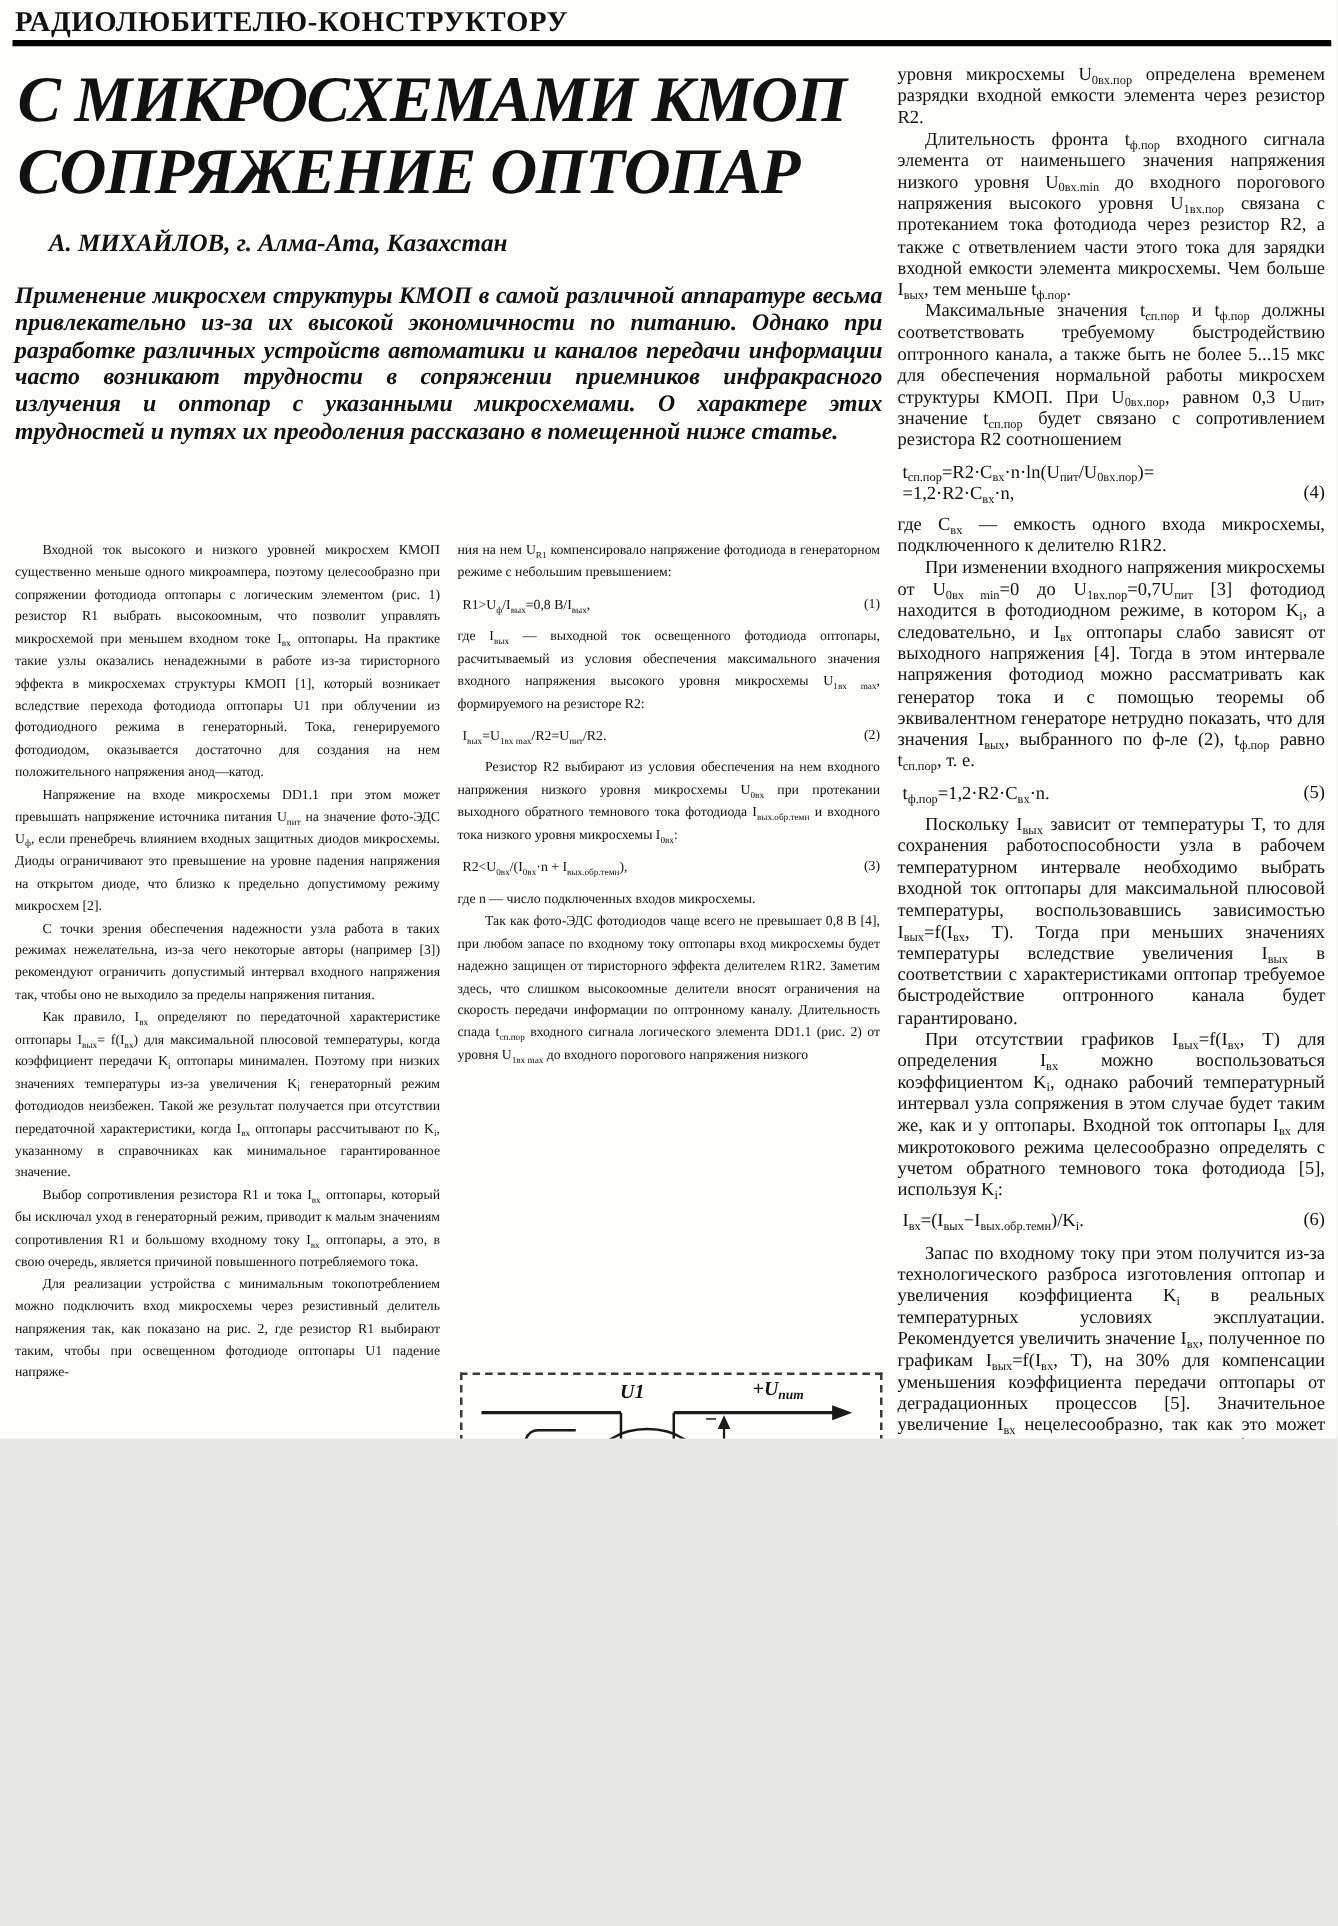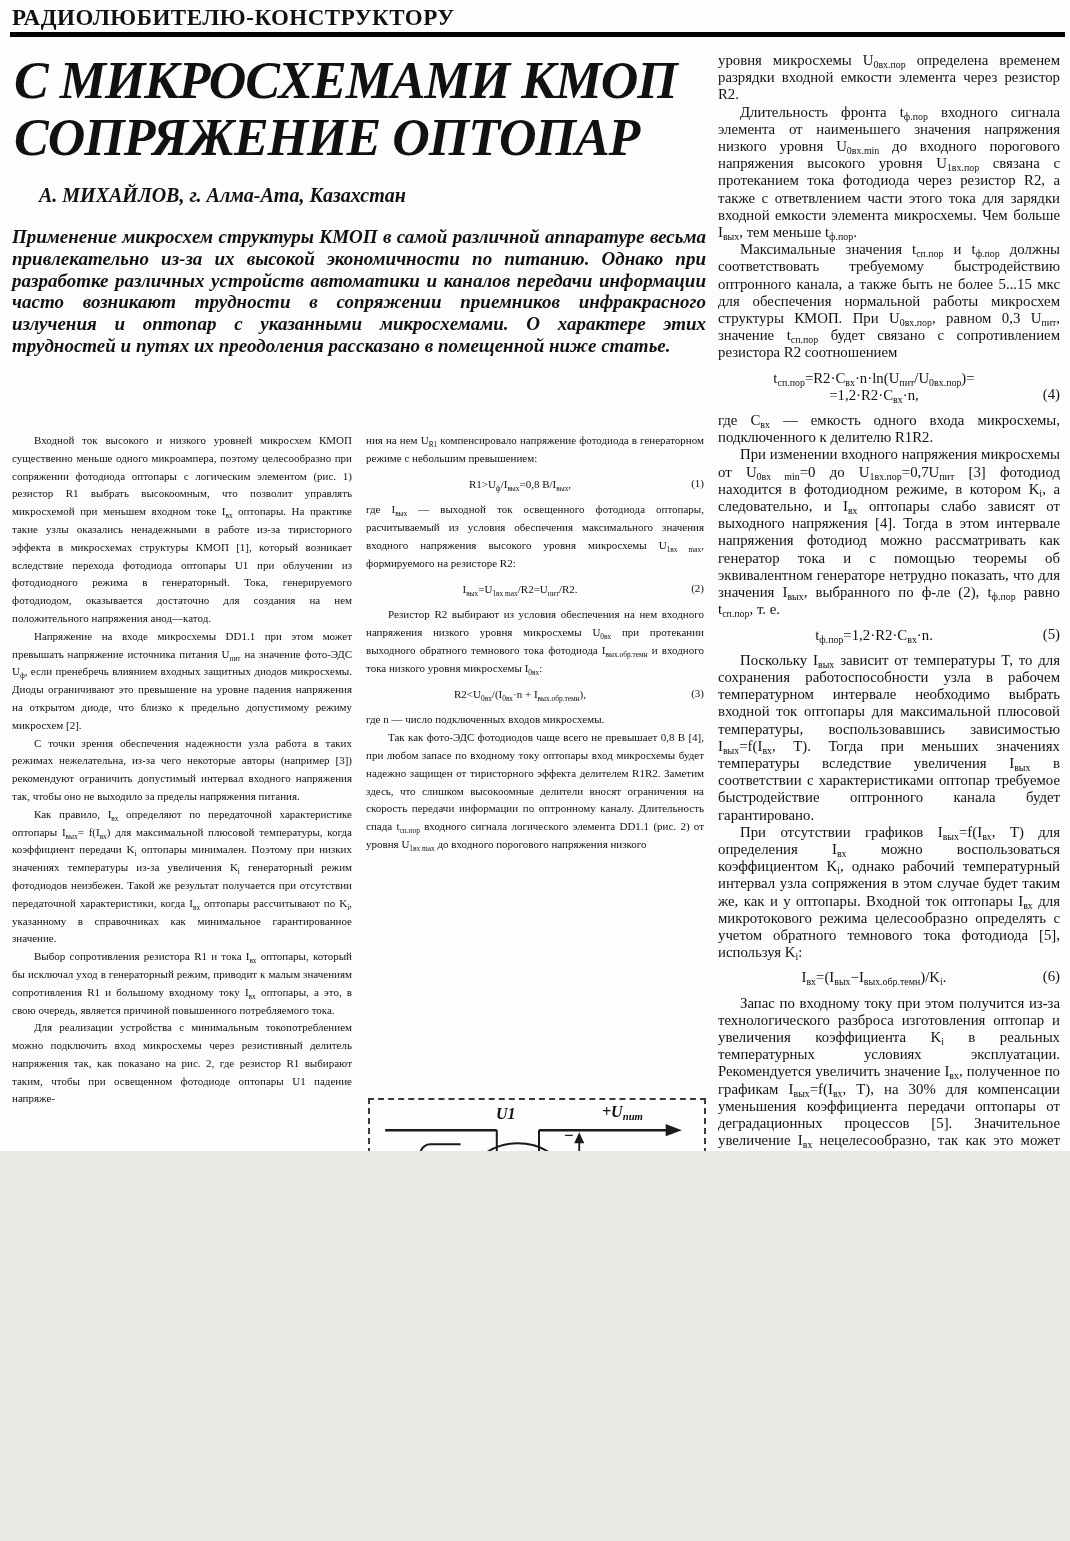--- a/index.html
+++ b/index.html
@@ -13,21 +13,21 @@
   .lead{position:absolute;left:12px;top:226px;width:694px;font-size:19px;line-height:21.8px;
         font-weight:bold;font-style:italic;text-align:justify;}
   .col{position:absolute;font-size:11px;line-height:17.8px;text-align:justify;hyphens:auto;}
   #col1{left:12px;top:432px;width:340px;}
   #col2{left:366px;top:432px;width:338px;}
   #col3{left:718px;top:52px;width:342px;font-size:14.8px;line-height:17.2px;}
   .para{margin:0;text-indent:22px;}
   .para.noindent{text-indent:0;}
   sub{font-size:67%;line-height:0;vertical-align:-3px;}
   .formula{position:relative;margin:8px 0;padding:0 34px 0 4px;}
-  .f-line{text-align:center;}
+  .f-line{text-align:left;}
   .f-num{position:absolute;right:0;bottom:1px;}
   #figbox{position:absolute;left:368px;top:1098px;width:334px;height:392px;
           border:2px dashed #3a3a3a;background:#fdfdfb;}
   #figbox svg{position:absolute;left:0;}
   .figlabel{position:absolute;font-size:16px;font-weight:bold;font-style:italic;white-space:nowrap;}
   .sign{position:absolute;font-size:17px;font-weight:bold;font-style:normal;}
   .rot{transform:rotate(-90deg);transform-origin:center center;width:44px;text-align:center;}
   .figcap{position:absolute;font-size:18px;font-weight:bold;font-style:normal;}
   .gate{position:absolute;font-size:18px;font-weight:bold;font-style:italic;}
   .footer{position:absolute;left:16px;top:1488px;display:flex;align-items:baseline;gap:17px;}

